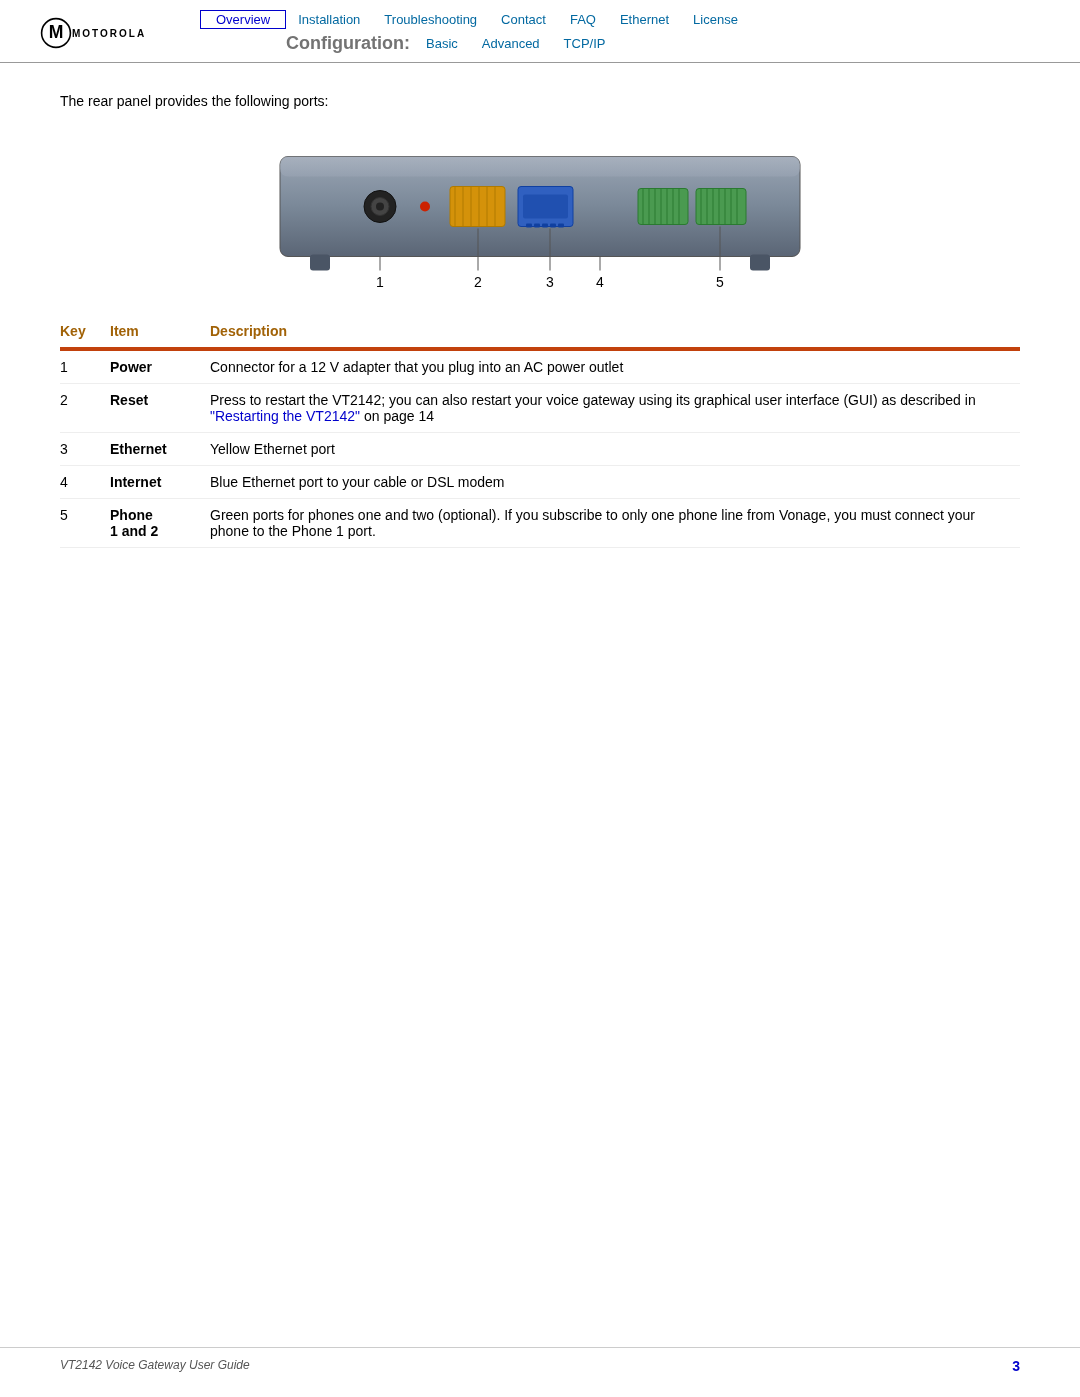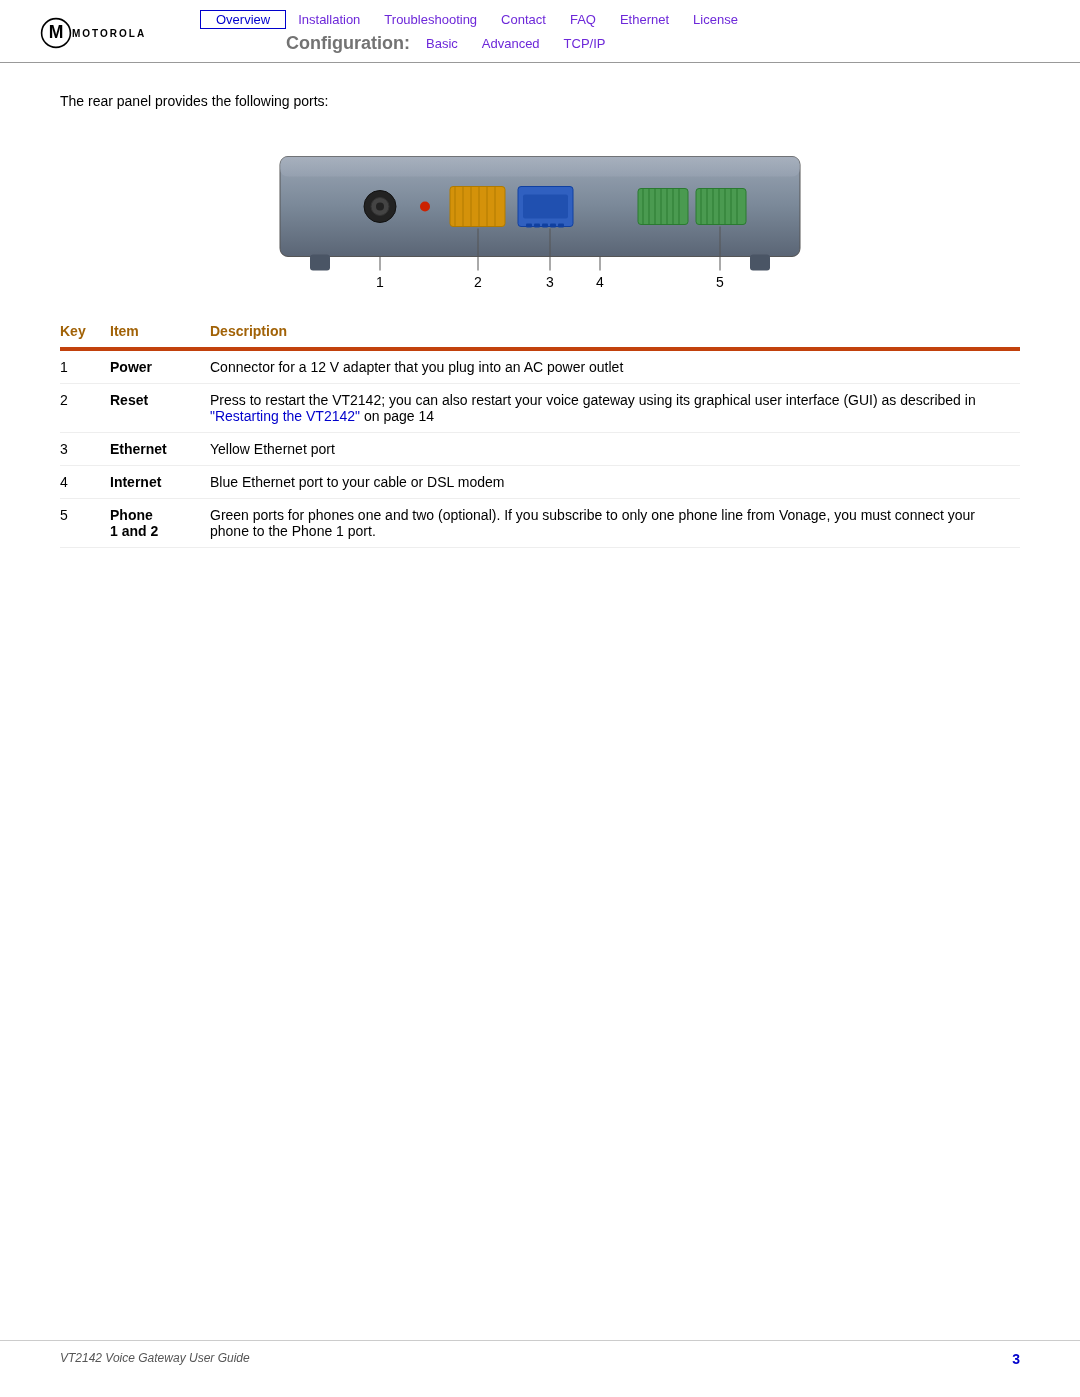--- a/index.html
+++ b/index.html
@@ -51,21 +51,21 @@
     }
 
     .nav-row2 {
       display: flex;
       align-items: center;
       margin-left: 60px;
       gap: 0;
     }
 
     .nav-link {
-      color: #6d28d9;
+      color: #0369a1;
       text-decoration: none;
       font-size: 13px;
       padding: 2px 12px;
       cursor: pointer;
     }
 
     .nav-link.active {
       border: 1px solid #00c;
       padding: 1px 15px;
       color: #00c;
@@ -171,21 +171,21 @@
     }
 
     
     .footer {
       position: absolute;
       bottom: 20px;
       left: 0;
       right: 0;
       display: flex;
       justify-content: space-between;
-      padding: 10px 60px;
+      padding: 3px 60px;
       border-top: 1px solid #ccc;
       padding-top: 10px;
     }
 
     .footer-left {
       font-size: 12px;
       color: #555;
       font-style: italic;
     }
 

